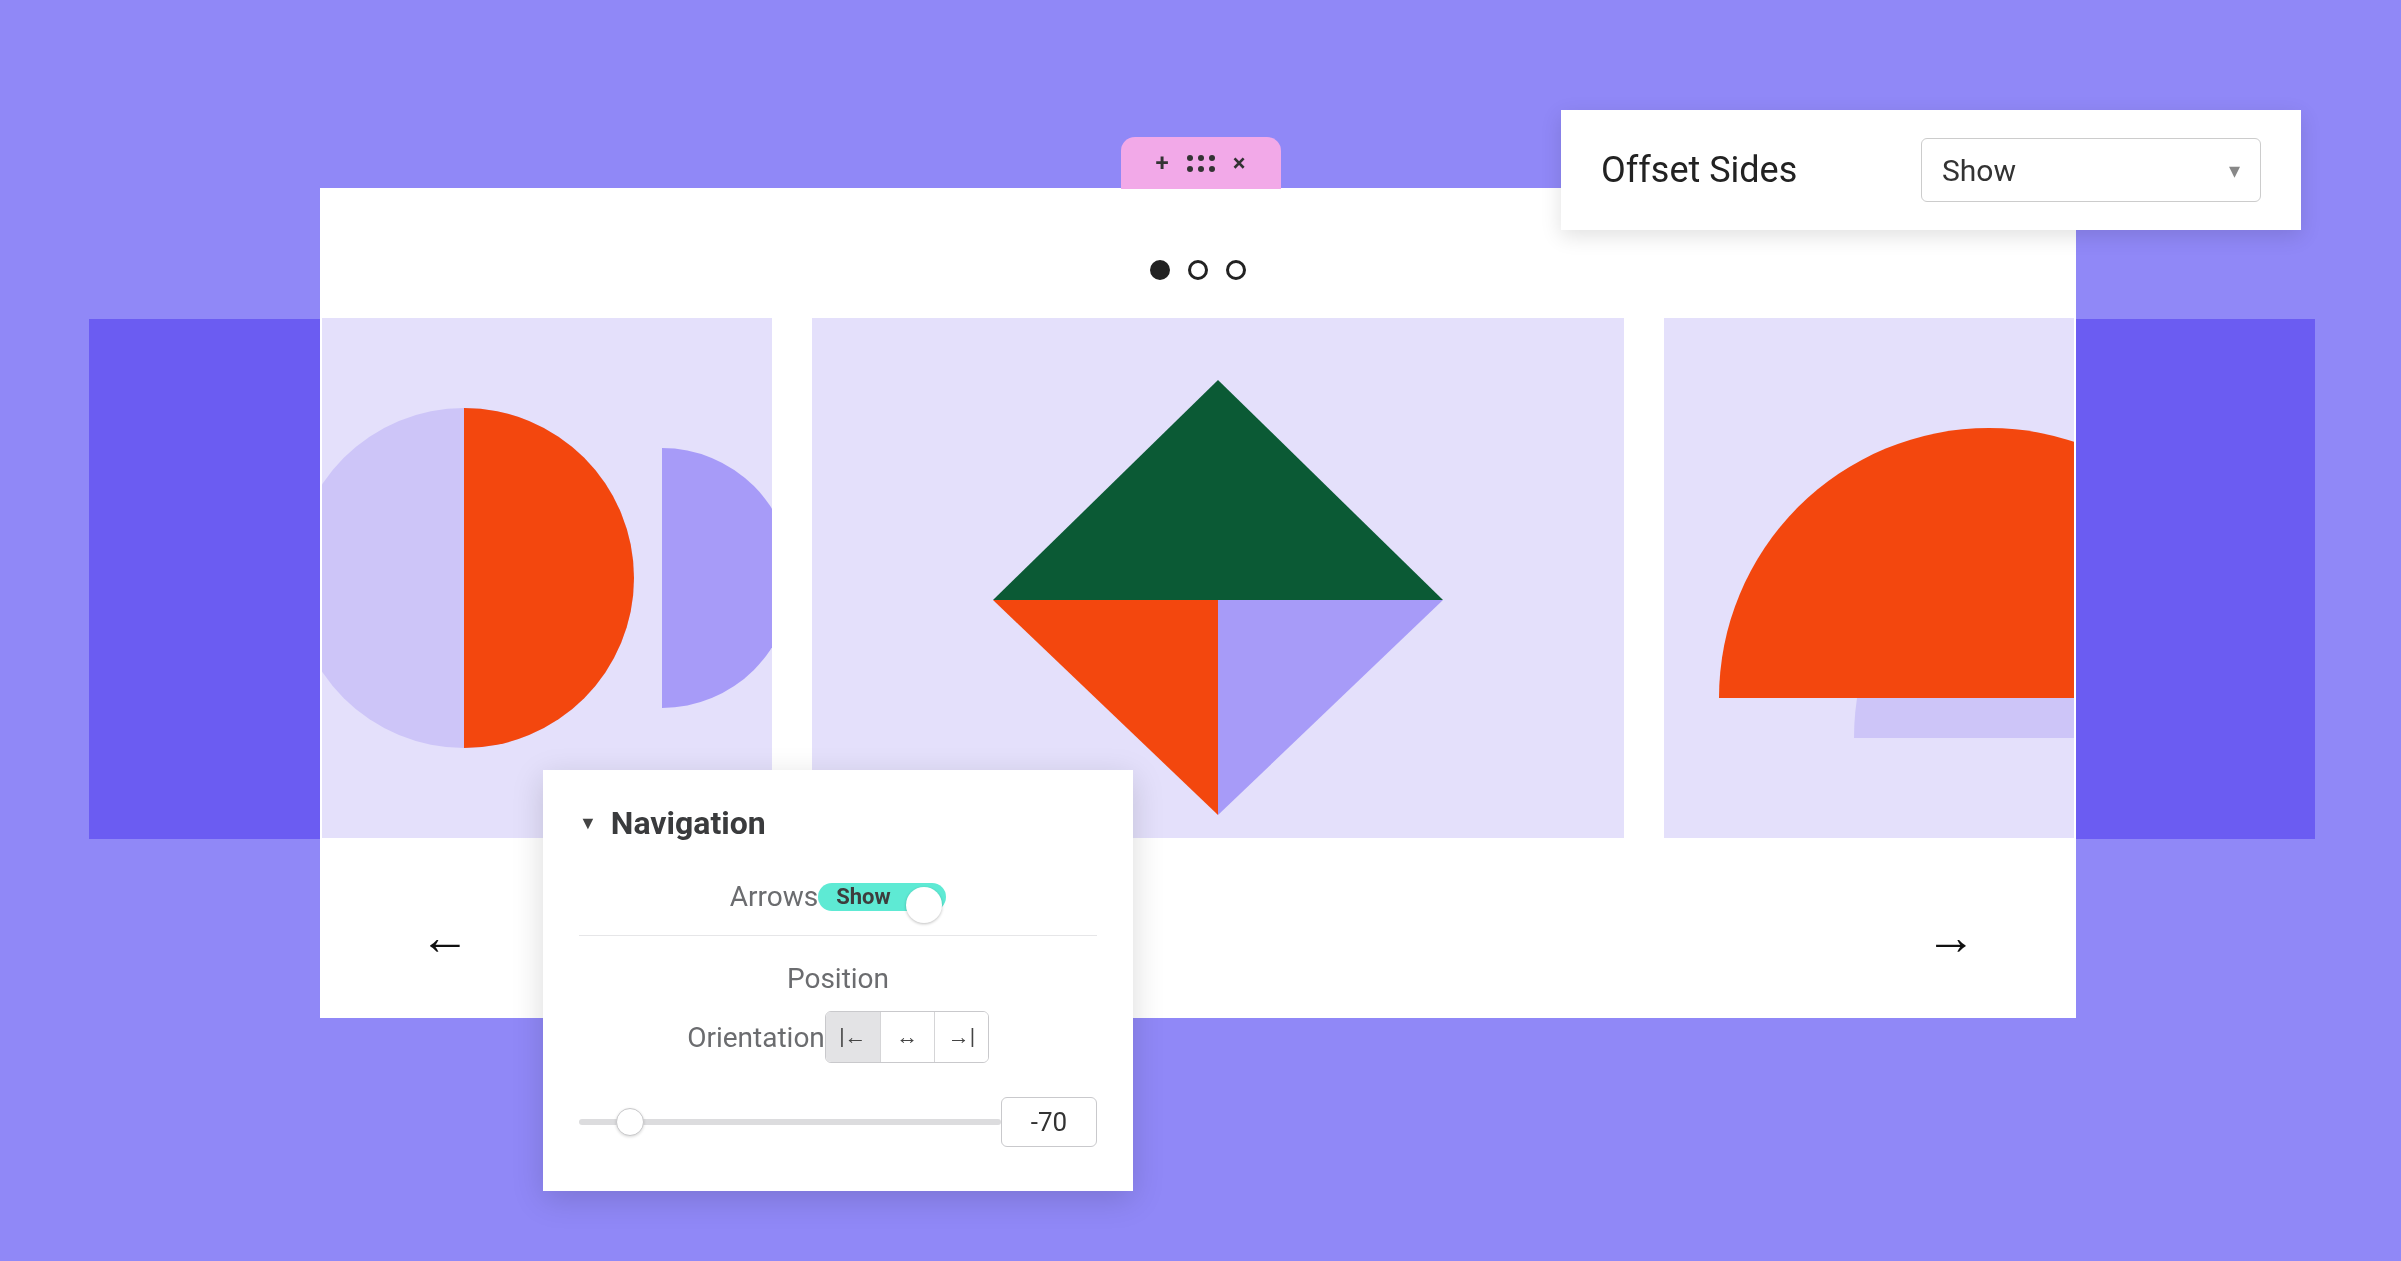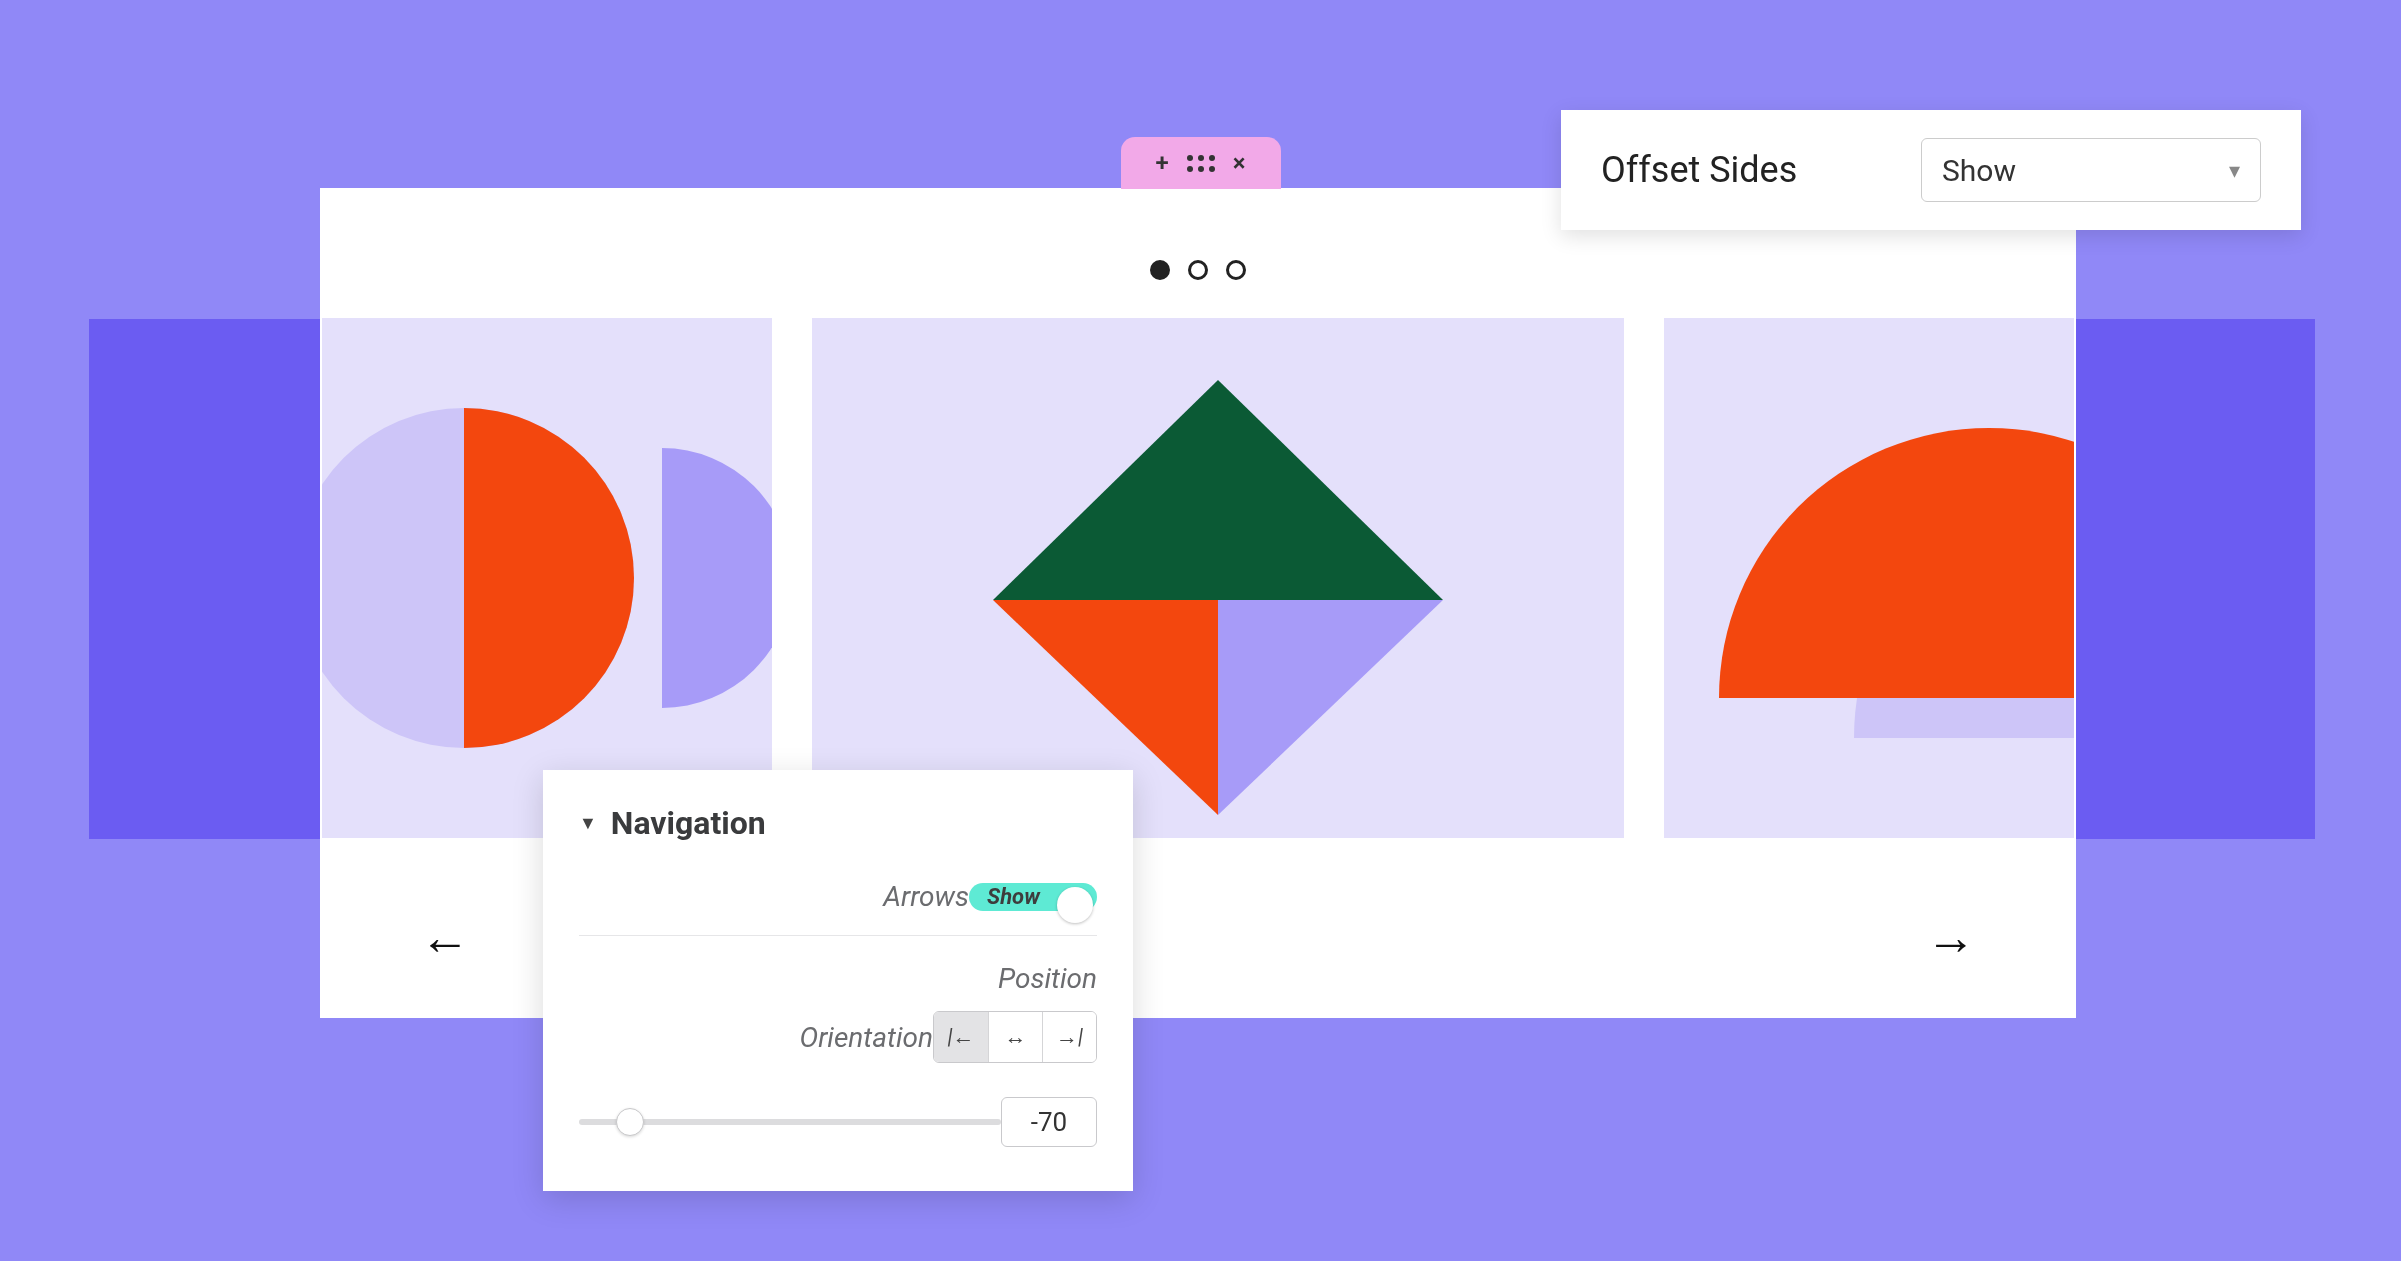--- a/index.html
+++ b/index.html
@@ -209,23 +209,22 @@
   }
   .nav-title {
     font-size: 32px; font-weight: 700; color: #3a3b3d;
     display: flex; align-items: center; gap: 14px;
     margin-bottom: 22px;
   }
   .nav-title .caret {
     font-size: 18px; color: #444;
   }
   .row {
-    display: flex; align-items: center; justify-content: flex-end;
+    display: flex; align-items: center; justify-content: center;
     padding: 16px 0;
-    font-style: italic;
   }
   .row .lbl { font-size: 28px; color: #6b6c6f; }
   .divider { height: 1px; background: #e6e6e8; margin: 6px 0 10px; }
 
   
   .toggle {
     width: 128px; height: 28px; border-radius: 22px;
     background: #5eead4;
     position: relative;
     display: flex; align-items: center;

